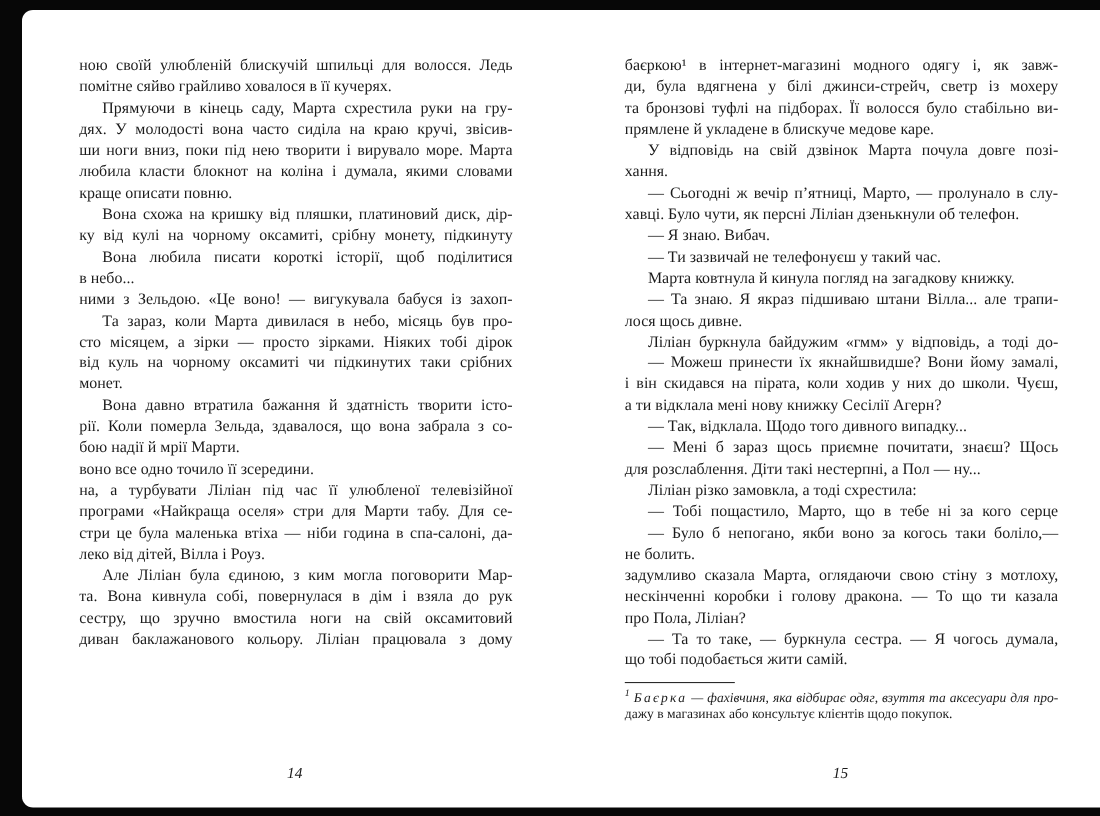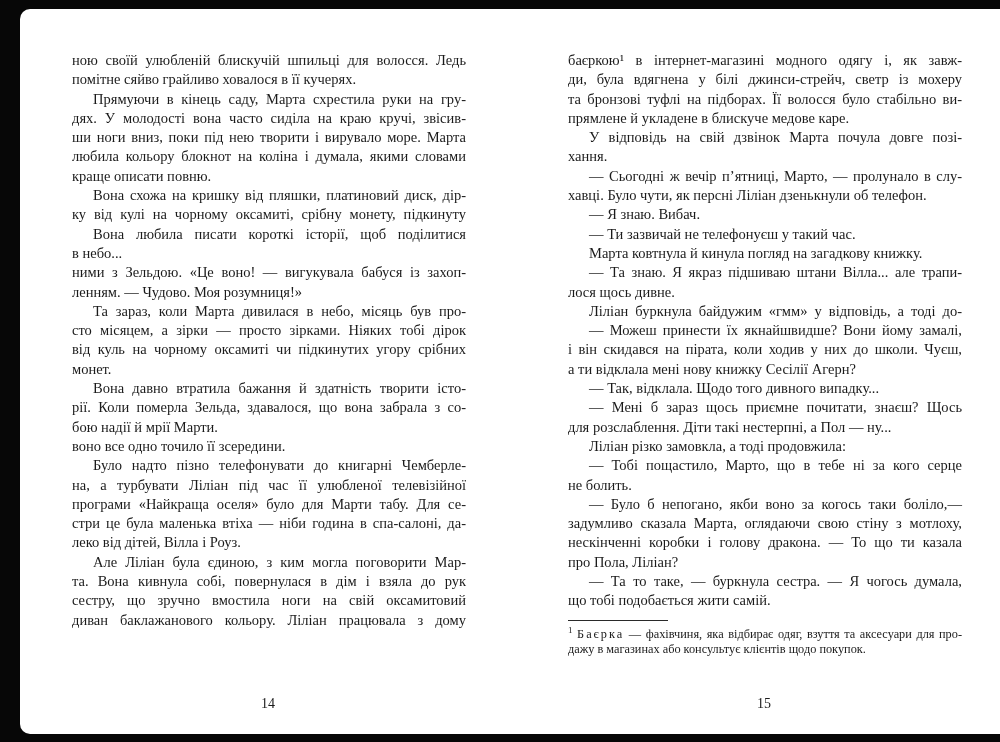--- a/index.html
+++ b/index.html
@@ -32,60 +32,58 @@
     text-align: justify;
     text-align-last: justify;
     -moz-text-align-last: justify;
   }
   .line.flush { text-align-last: left; -moz-text-align-last: left; }
   .line.indent { text-indent: 21px; }
   .line.italic { }
   .footnote { margin-top: 9px; font-size: 12.3px; color: #1b1b1b; }
   .fn-sep { width: 100px; border-top: 1.2px solid #2a2a2a; margin-bottom: 6px; }
   .fn-line { line-height: 15.8px; }
-  .fn-l1 { text-align: justify; text-align-last: justify; -moz-text-align-last: justify; }
+  .fn-l1 { text-align: justify; text-align-last: justify; font-style: italic; -moz-text-align-last: justify; }
   .fn-l1 sup { font-size: 9px; line-height: 0; }
   .fn-term { letter-spacing: 2px; }
   .page-number {
     position: absolute; bottom: 22px; left: 0;
     width: 100%; text-align: center;
-    font-size: 14px; color: #1b1b1b;
+    font-size: 14px; color: #1b1b1b; font-style: italic;
   }
 </style>
 </head>
 <body>
 
 <div class="spread">
 
   <div class="page">
     <div class="page-body">
         <div class="line">ною своїй улюбленій блискучій шпильці для волосся. Ледь</div>
         <div class="line flush">помітне сяйво грайливо ховалося в її кучерях.</div>
         <div class="line indent">Прямуючи в кінець саду, Марта схрестила руки на гру-</div>
         <div class="line">дях. У молодості вона часто сиділа на краю кручі, звісив-</div>
         <div class="line">ши ноги вниз, поки під нею творити і вирувало море. Марта</div>
-        <div class="line">любила кольору блокнот на коліна і думала, якими словами</div>
+        <div class="line">любила класти блокнот на коліна і думала, якими словами</div>
         <div class="line flush">краще описати повню.</div>
         <div class="line italic indent">Вона схожа на кришку від пляшки, платиновий диск, дір-</div>
         <div class="line italic">ку від кулі на чорному оксамиті, срібну монету, підкинуту</div>
         <div class="line indent">Вона любила писати короткі історії, щоб поділитися</div>
         <div class="line italic flush">в небо...</div>
         <div class="line">ними з Зельдою. «Це воно! — вигукувала бабуся із захоп-</div>
-        <div class="line flush">ленням. — Чудово. Моя розумниця!»</div>
         <div class="line indent">Та зараз, коли Марта дивилася в небо, місяць був про-</div>
         <div class="line">сто місяцем, а зірки — просто зірками. Ніяких тобі дірок</div>
-        <div class="line">від куль на чорному оксамиті чи підкинутих угору срібних</div>
+        <div class="line">від куль на чорному оксамиті чи підкинутих таки срібних</div>
         <div class="line flush">монет.</div>
         <div class="line indent">Вона давно втратила бажання й здатність творити істо-</div>
         <div class="line">рії. Коли померла Зельда, здавалося, що вона забрала з со-</div>
         <div class="line flush">бою надії й мрії Марти.</div>
         <div class="line flush">воно все одно точило її зсередини.</div>
-        <div class="line indent">Було надто пізно телефонувати до книгарні Чемберле-</div>
         <div class="line">на, а турбувати Ліліан під час її улюбленої телевізійної</div>
-        <div class="line">програми «Найкраща оселя» було для Марти табу. Для се-</div>
+        <div class="line">програми «Найкраща оселя» стри для Марти табу. Для се-</div>
         <div class="line">стри це була маленька втіха — ніби година в спа-салоні, да-</div>
         <div class="line flush">леко від дітей, Вілла і Роуз.</div>
         <div class="line indent">Але Ліліан була єдиною, з ким могла поговорити Мар-</div>
         <div class="line">та. Вона кивнула собі, повернулася в дім і взяла до рук</div>
         <div class="line">сестру, що зручно вмостила ноги на свій оксамитовий</div>
         <div class="line">диван баклажанового кольору. Ліліан працювала з дому</div>
       </div>
     <div class="page-number">14</div>
   </div>
 
@@ -104,24 +102,24 @@
         <div class="line indent flush">Марта ковтнула й кинула погляд на загадкову книжку.</div>
         <div class="line indent">— Та знаю. Я якраз підшиваю штани Вілла... але трапи-</div>
         <div class="line flush">лося щось дивне.</div>
         <div class="line indent">Ліліан буркнула байдужим «гмм» у відповідь, а тоді до-</div>
         <div class="line indent">— Можеш принести їх якнайшвидше? Вони йому замалі,</div>
         <div class="line">і він скидався на пірата, коли ходив у них до школи. Чуєш,</div>
         <div class="line flush">а ти відклала мені нову книжку Сесілії Агерн?</div>
         <div class="line indent flush">— Так, відклала. Щодо того дивного випадку...</div>
         <div class="line indent">— Мені б зараз щось приємне почитати, знаєш? Щось</div>
         <div class="line flush">для розслаблення. Діти такі нестерпні, а Пол — ну...</div>
-        <div class="line indent flush">Ліліан різко замовкла, а тоді продовжила:</div>
+        <div class="line indent flush">Ліліан різко замовкла, а тоді схрестила:</div>
         <div class="line indent">— Тобі пощастило, Марто, що в тебе ні за кого серце</div>
+        <div class="line indent">— Було б непогано, якби воно за когось таки боліло,—</div>
         <div class="line flush">не болить.</div>
-        <div class="line indent">— Було б непогано, якби воно за когось таки боліло,—</div>
         <div class="line">задумливо сказала Марта, оглядаючи свою стіну з мотлоху,</div>
         <div class="line">нескінченні коробки і голову дракона. — То що ти казала</div>
         <div class="line flush">про Пола, Ліліан?</div>
         <div class="line indent">— Та то таке, — буркнула сестра. — Я чогось думала,</div>
         <div class="line flush">що тобі подобається жити самій.</div>
       </div>
     <div class="footnote">
       <div class="fn-sep"></div>
       <div class="fn-line fn-l1"><sup>1</sup> <span class="fn-term">Баєрка</span> <span>— фахівчиня, яка відбирає одяг, взуття та аксесуари для про-</span></div>
       <div class="fn-line">дажу в магазинах або консультує клієнтів щодо покупок.</div>

